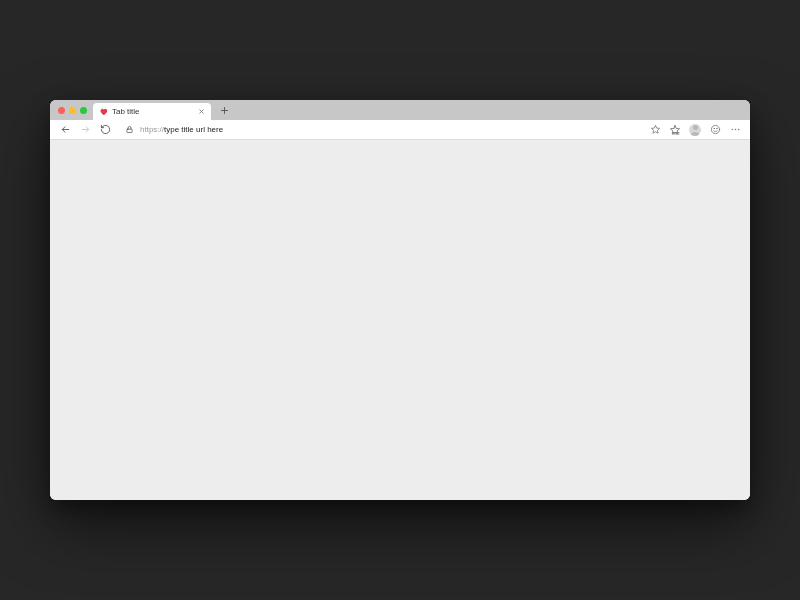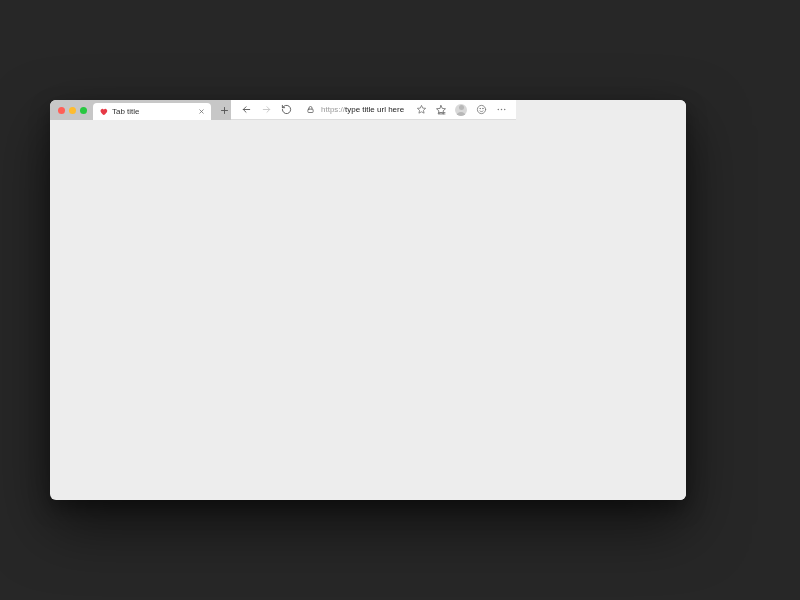--- a/index.html
+++ b/index.html
@@ -2,28 +2,28 @@
 <html><head>
   <meta charset="utf-8">
   <style>
     * { margin: 0; padding: 0; box-sizing: border-box; }
     html, body { width: 800px; height: 600px; background: #272727; font-family: -apple-system, BlinkMacSystemFont, "Segoe UI", sans-serif; overflow: hidden; }
     .stage { position: relative; width: 800px; height: 600px; }
     .window {
       position: absolute;
       left: 50px;
       top: 100px;
-      width: 636px;
+      width: 700px;
       height: 400px;
       border-radius: 6px;
       overflow: hidden;
       box-shadow: 0 25px 60px rgba(0,0,0,0.55), 0 8px 20px rgba(0,0,0,0.35);
       background: #ededed;
       display: flex;
-      flex-direction: row;
+      flex-direction: column;
     }
     .tabstrip {
       height: 20px;
       background: #c7c7c7;
       display: flex;
       align-items: center;
       position: relative;
     }
     .traffic {
       display: flex;

